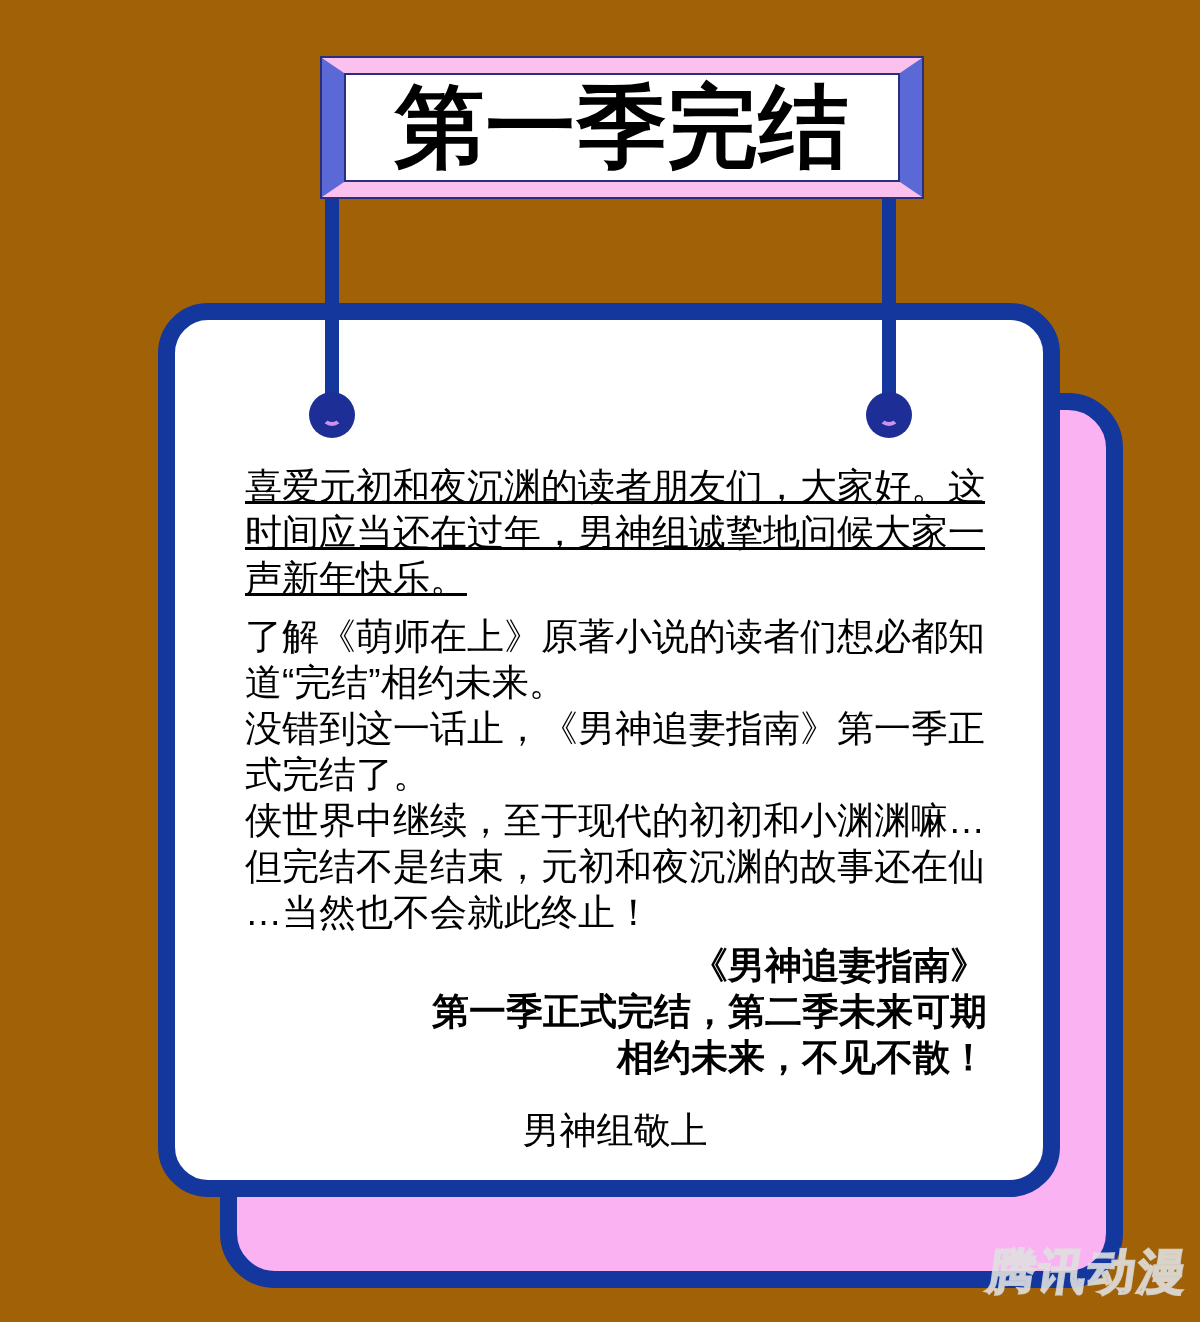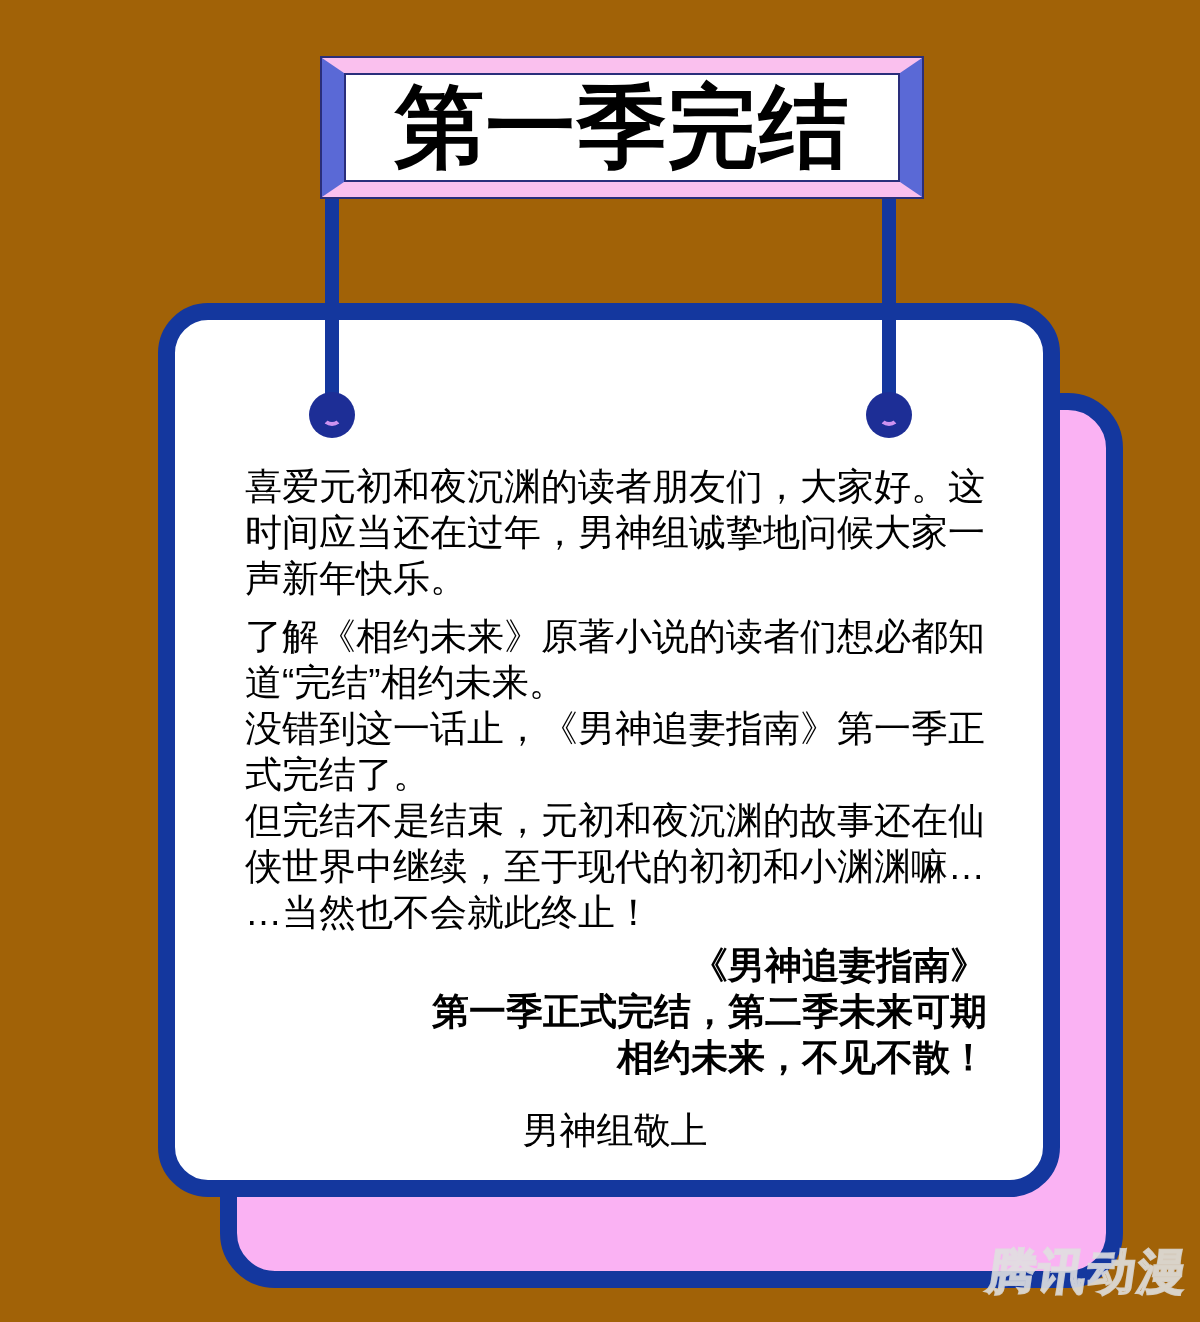--- a/index.html
+++ b/index.html
@@ -53,21 +53,21 @@
     width:20px; height:17px; box-sizing:border-box;
     border:4px solid transparent; border-bottom:4px solid #CD92F0;
     border-radius:50%; margin-top:4px;
   }
   
   .text-col {
     position:absolute; left:245px; top:464px; width:742px;
     font-size:37px; line-height:46px; z-index:4;
   }
   .tline { white-space:nowrap; }
-  .para-1 { margin:0 0 12px 0; }
+  .para-1 { margin:0 0 12px 0;text-decoration:underline; }
   .para-2 { margin:0 0 7px 0; }
   .closing { margin:0 0 27px 0; text-align:right;font-weight:bold; }
   .signature { text-align:center; padding-right:2px; }
   
   .watermark {
     position:absolute; left:988px; top:1246px; z-index:6;
     font-size:48px; font-weight:700; letter-spacing:2px; line-height:1.1;
     white-space:nowrap; transform:skewX(-8deg);
     color:rgba(255,255,255,0.30);
     -webkit-text-stroke:2px rgba(222,222,222,0.85);
@@ -96,26 +96,26 @@
     <div class="banner-title">第一季完结</div>
   </div>
 
   <div class="text-col">
     <div class="para-1">
       <div class="tline">喜爱元初和夜沉渊的读者朋友们，大家好。这</div>
       <div class="tline">时间应当还在过年，男神组诚挚地问候大家一</div>
       <div class="tline">声新年快乐。</div>
     </div>
     <div class="para-2">
-      <div class="tline">了解《相约未来》原著小说的读者们想必都知</div>
+      <div class="tline">了解《萌师在上》原著小说的读者们想必都知</div>
       <div class="tline">道“完结”相约未来。</div>
       <div class="tline">没错到这一话止，《男神追妻指南》第一季正</div>
       <div class="tline">式完结了。</div>
+      <div class="tline">侠世界中继续，至于现代的初初和小渊渊嘛…</div>
       <div class="tline">但完结不是结束，元初和夜沉渊的故事还在仙</div>
-      <div class="tline">侠世界中继续，至于现代的初初和小渊渊嘛…</div>
       <div class="tline">…当然也不会就此终止！</div>
     </div>
     <div class="closing">
       <div class="tline">《男神追妻指南》</div>
       <div class="tline">第一季正式完结，第二季未来可期</div>
       <div class="tline">相约未来，不见不散！</div>
     </div>
     <div class="signature">男神组敬上</div>
   </div>
 

